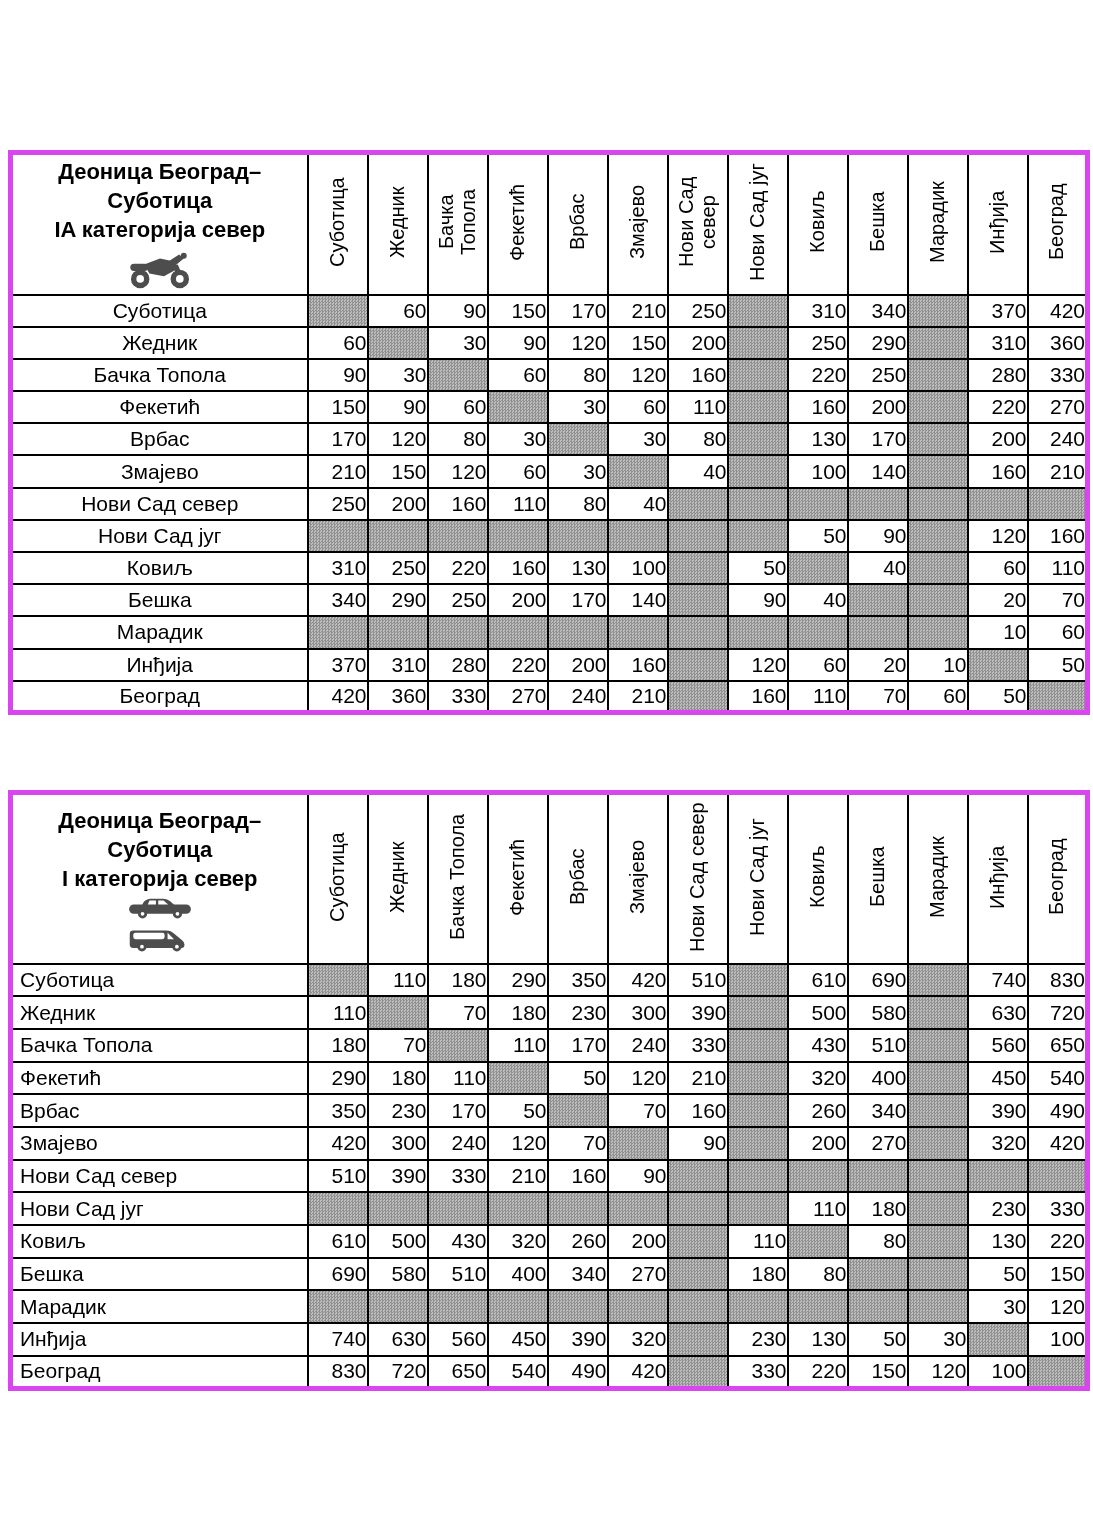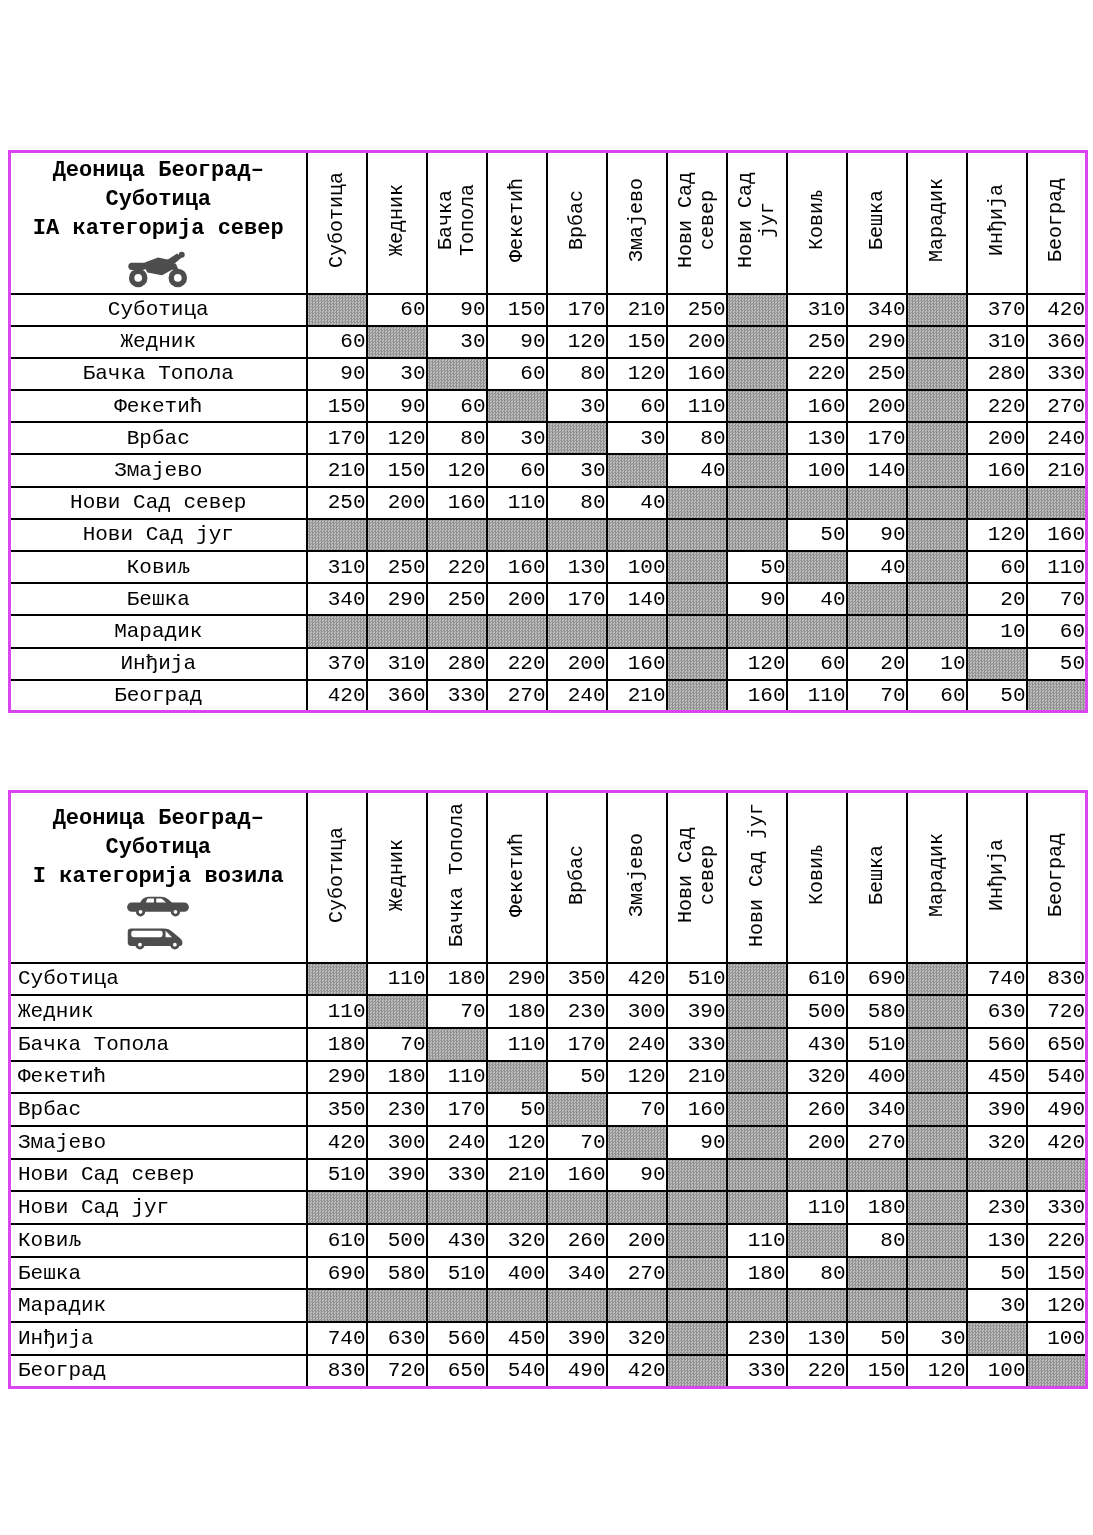--- a/index.html
+++ b/index.html
@@ -6,22 +6,21 @@
   body{
     width:1093px;height:1535px;background:#ffffff;position:relative;
     font-family:"Liberation Sans", sans-serif;color:#000;
     -webkit-font-smoothing:antialiased;
   }
   .tbl-wrap{position:absolute;left:8px;width:1077px;}
   #wrap-ia{top:150px;}
   #wrap-i{top:790px;}
   table.price{
     border-collapse:collapse;table-layout:fixed;width:1077px;
-    border:3px solid #d946ef;
-    font-family:Liberation Mono, monospace;
+    border:5px solid #d946ef;
   }
   table.price td{
     border:2px solid #000;padding:0;overflow:hidden;
   }
   col.c-label{width:297px;}
   col.c-data{width:60px;}
   
   table.t1 tr.head{height:142px;}
   table.t2 tr.head{height:171px;}
   table.t1 tr.body{height:32.2px;}
@@ -337,21 +336,21 @@
         <col class="c-data">
         <col class="c-data">
         <col class="c-data">
         <col class="c-data">
         <col class="c-data">
       </colgroup>
       <tbody>
         <tr class="head">
           <td class="title-cell">
             <div class="title-line">Деоница Београд–Суботица</div>
-            <div class="title-line">I категорија возила</div>
+            <div class="title-line">I категорија север</div>
             <div class="icon-stack">
               <span>
                 <svg width="64" height="24" viewBox="0 0 110 40" xmlns="http://www.w3.org/2000/svg">
                   <path d="M24 16 q3 -11 14 -12 h22 q8 0 13 5 l8 7 z" fill="#4d4d4d"></path>
                   <rect x="2" y="14" width="106" height="16" rx="8" fill="#4d4d4d"></rect>
                   <path d="M37 7 h11 v7 h-14 z" fill="#ffffff"></path>
                   <path d="M52 7 h9 l8 7 h-17 z" fill="#ffffff"></path>
                   <circle cx="25" cy="30" r="8" fill="#4d4d4d"></circle>
                   <circle cx="25" cy="30" r="3.2" fill="#ffffff"></circle>
                   <circle cx="85" cy="30" r="8" fill="#4d4d4d"></circle>

